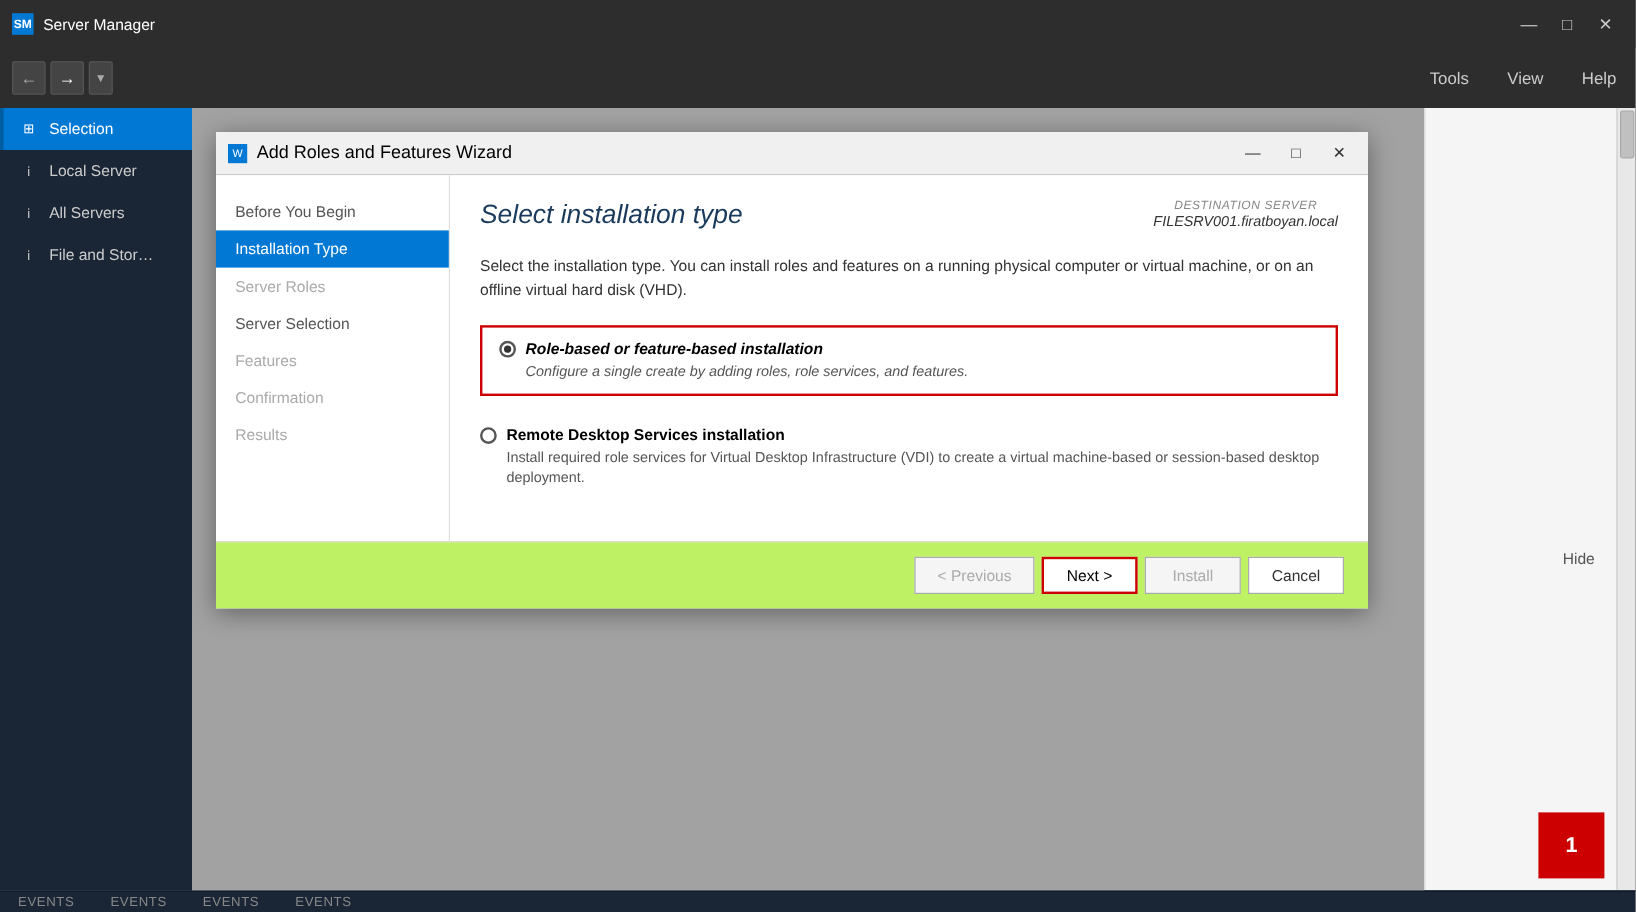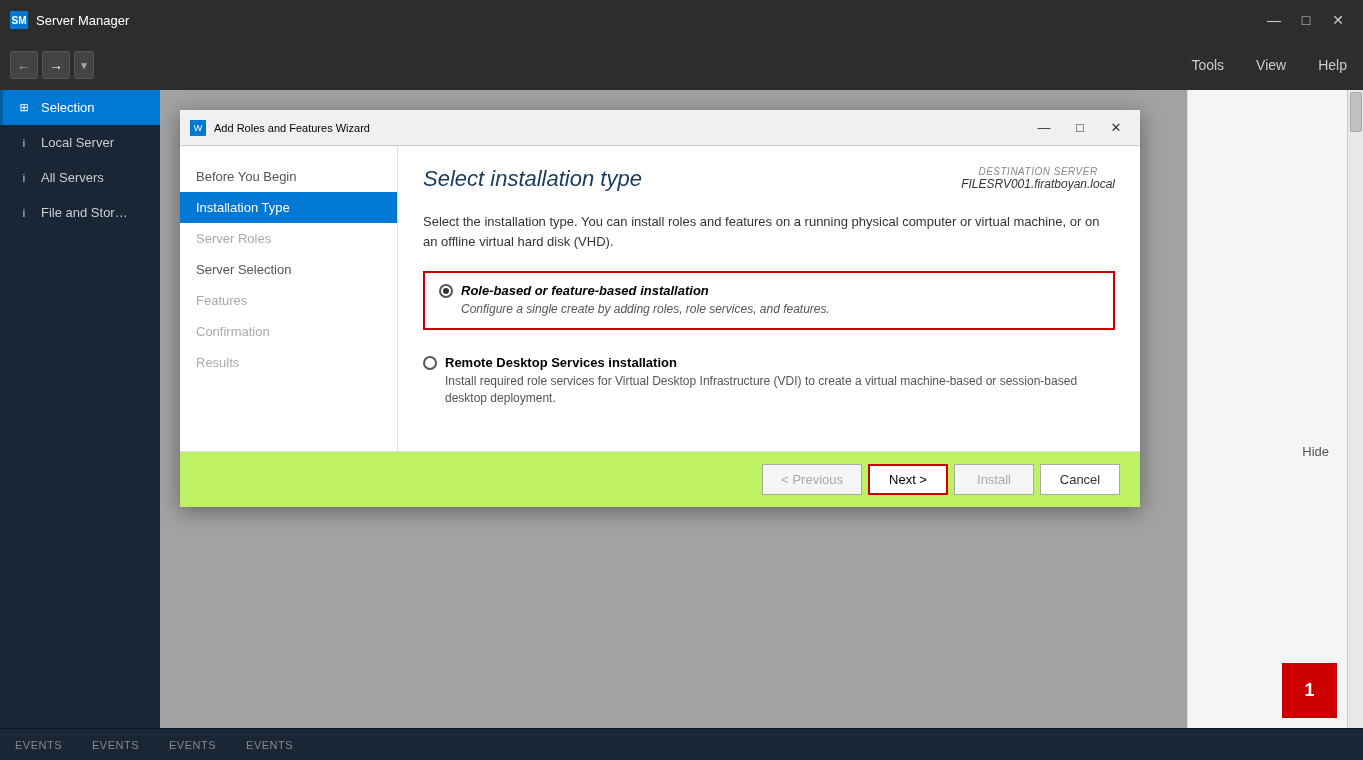--- a/index.html
+++ b/index.html
@@ -201,41 +201,41 @@
       align-items: center;
       padding: 0 10px;
       gap: 8px;
     }
     .dialog-titlebar-icon {
       width: 16px; height: 16px;
       background: #0078d4;
       display: flex; align-items: center; justify-content: center;
       font-size: 9px; color: #fff;
     }
-    .dialog-title-text { flex: 1; font-size: 11px; }
+    .dialog-title-text { flex: 1; font-size: 15px; }
     .dialog-titlebar-btn {
       width: 28px; height: 24px;
       background: transparent;
       border: none;
       cursor: pointer;
       font-size: 13px;
       display: flex; align-items: center; justify-content: center;
       color: #333;
     }
 
     
     .dialog-content {
       display: flex;
       flex: 1;
       overflow: hidden;
     }
 
     
     .wizard-nav {
-      width: 218px;
+      width: 195px;
       background: #fff;
       border-right: 1px solid #e0e0e0;
       padding: 15px 0;
     }
     .wizard-nav-item {
       padding: 8px 16px;
       font-size: 13px;
       cursor: pointer;
       color: #555;
     }
@@ -360,21 +360,21 @@
       font-weight: 500;
     }
     .footer-btn.disabled {
       color: #aaa;
       cursor: default;
       background: #f5f5f5;
     }
 
     
     .bottom-bar {
-      height: 32px;
+      height: 18px;
       background: #1a2535;
       border-top: 1px solid #0a1525;
       display: flex;
       align-items: center;
       padding: 0 15px;
       gap: 30px;
     }
     .bottom-bar-item {
       color: #888;
       font-size: 11px;

